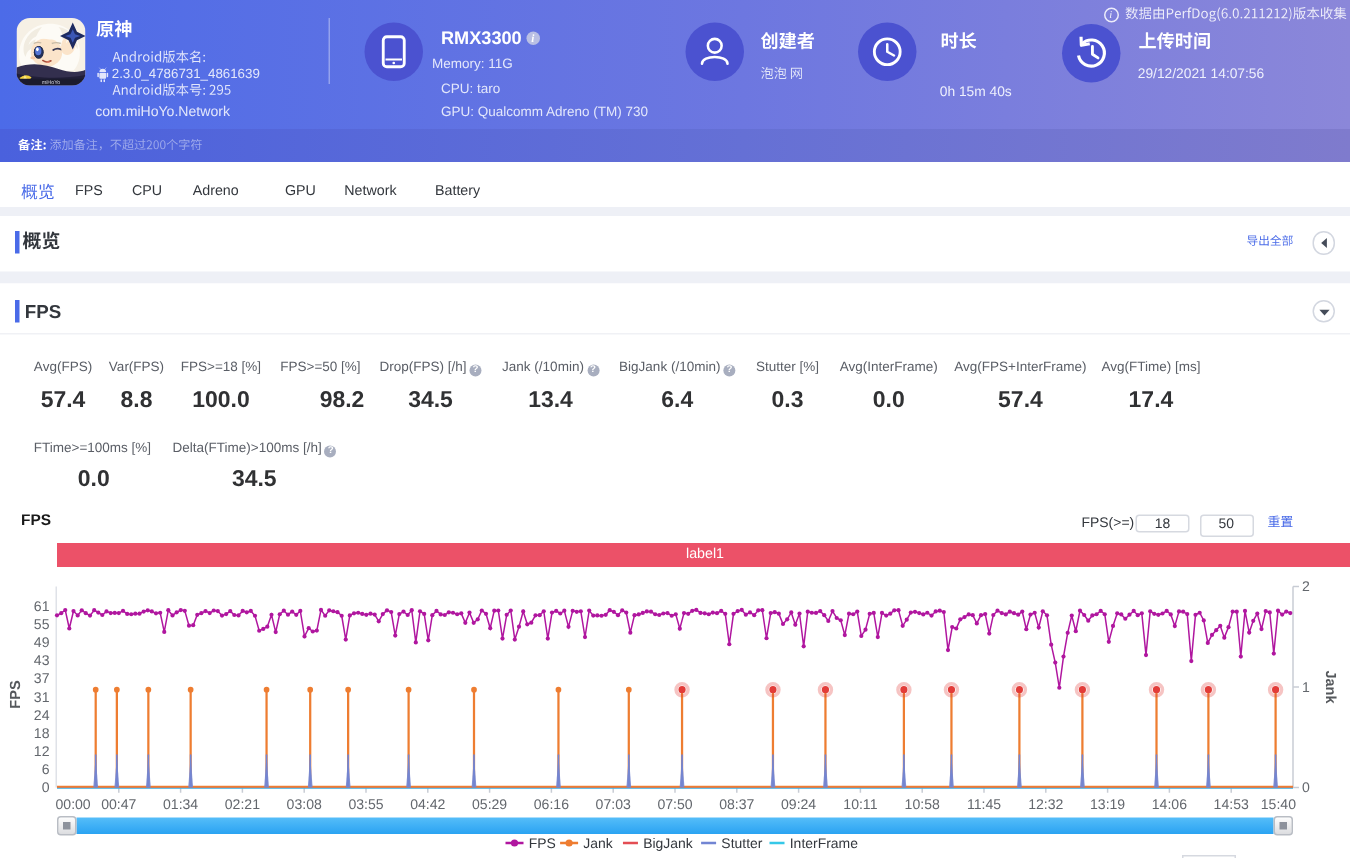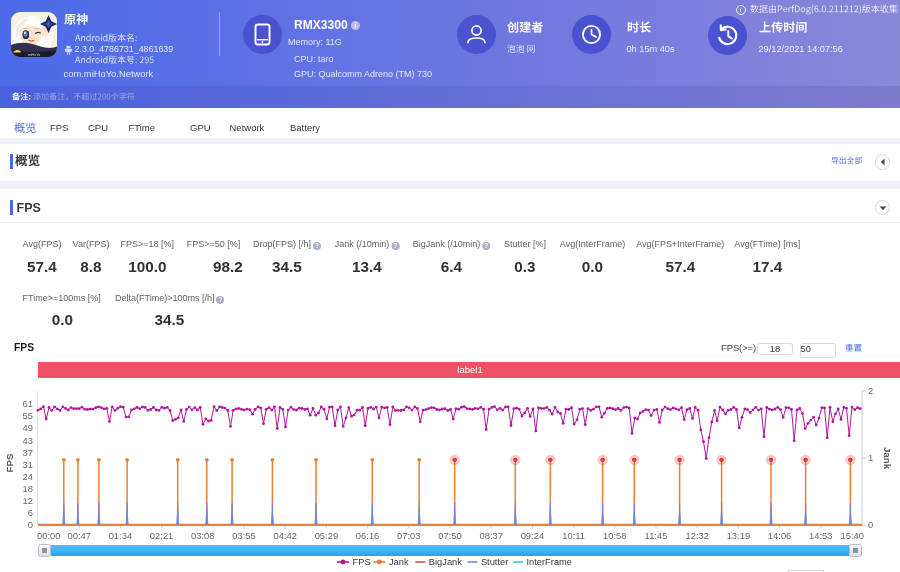--- a/index.html
+++ b/index.html
@@ -129,21 +129,21 @@
 <div style="position:absolute;left:507.3px;top:44.6px;">
     <svg width="30" height="11" style="display:block;overflow:visible">
       <path transform="translate(0,7.04)" d="M0.8 -6.8C1.3 -6.6 2.0 -6.2 2.3 -5.9L2.7 -6.4C2.4 -6.7 1.7 -7.1 1.1 -7.3ZM0.3 -4.5C0.9 -4.2 1.6 -3.8 1.9 -3.5L2.3 -4.1C1.9 -4.4 1.2 -4.7 0.7 -5.0ZM0.6 0.2 1.2 0.6C1.6 -0.2 2.2 -1.3 2.6 -2.3L2.1 -2.7C1.6 -1.7 1.0 -0.5 0.6 0.2ZM4.0 -4.1H5.7V-2.7H4.0ZM4.1 -7.4C3.8 -6.2 3.2 -5.1 2.4 -4.4C2.6 -4.3 2.9 -4.1 3.0 -4.0C3.1 -4.1 3.3 -4.3 3.4 -4.4V-0.5C3.4 0.4 3.7 0.7 4.8 0.7C5.0 0.7 6.9 0.7 7.2 0.7C8.1 0.7 8.4 0.3 8.5 -0.9C8.3 -0.9 8.0 -1.0 7.8 -1.1C7.8 -0.1 7.7 0.0 7.1 0.0C6.7 0.0 5.1 0.0 4.8 0.0C4.1 0.0 4.0 -0.0 4.0 -0.5V-2.1H6.4V-4.7H3.6C3.8 -5.0 3.9 -5.3 4.1 -5.6H7.4C7.3 -3.1 7.3 -2.3 7.1 -2.1C7.0 -2.0 7.0 -1.9 6.8 -1.9C6.7 -1.9 6.4 -2.0 6.0 -2.0C6.2 -1.8 6.2 -1.5 6.2 -1.3C6.6 -1.3 7.0 -1.3 7.2 -1.3C7.4 -1.4 7.6 -1.4 7.7 -1.6C7.9 -1.9 8.0 -3.0 8.1 -5.9C8.1 -6.0 8.1 -6.2 8.1 -6.2H4.4C4.5 -6.6 4.7 -6.9 4.8 -7.2Z M9.6 -6.8C10.1 -6.6 10.8 -6.2 11.1 -5.9L11.5 -6.4C11.2 -6.7 10.5 -7.1 9.9 -7.3ZM9.1 -4.5C9.7 -4.2 10.4 -3.8 10.7 -3.5L11.1 -4.1C10.7 -4.4 10.0 -4.7 9.5 -5.0ZM9.4 0.2 10.0 0.6C10.4 -0.2 11.0 -1.3 11.4 -2.3L10.9 -2.7C10.4 -1.7 9.8 -0.5 9.4 0.2ZM12.8 -4.1H14.5V-2.7H12.8ZM12.9 -7.4C12.6 -6.2 12.0 -5.1 11.2 -4.4C11.4 -4.3 11.7 -4.1 11.8 -4.0C11.9 -4.1 12.1 -4.3 12.2 -4.4V-0.5C12.2 0.4 12.5 0.7 13.6 0.7C13.8 0.7 15.7 0.7 16.0 0.7C16.9 0.7 17.2 0.3 17.3 -0.9C17.1 -0.9 16.8 -1.0 16.6 -1.1C16.6 -0.1 16.5 0.0 15.9 0.0C15.5 0.0 13.9 0.0 13.6 0.0C12.9 0.0 12.8 -0.0 12.8 -0.5V-2.1H15.2V-4.7H12.4C12.6 -5.0 12.7 -5.3 12.9 -5.6H16.2C16.1 -3.1 16.1 -2.3 15.9 -2.1C15.8 -2.0 15.8 -1.9 15.6 -1.9C15.5 -1.9 15.2 -2.0 14.8 -2.0C15.0 -1.8 15.0 -1.5 15.0 -1.3C15.4 -1.3 15.8 -1.3 16.0 -1.3C16.2 -1.4 16.4 -1.4 16.5 -1.6C16.7 -1.9 16.8 -3.0 16.9 -5.9C16.9 -6.0 16.9 -6.2 16.9 -6.2H13.2C13.3 -6.6 13.5 -6.9 13.6 -7.2Z M21.3 -4.7C21.7 -4.2 22.1 -3.7 22.5 -3.1C22.2 -2.2 21.7 -1.4 21.1 -0.8C21.2 -0.7 21.5 -0.5 21.6 -0.4C22.1 -1.0 22.6 -1.7 22.9 -2.5C23.2 -2.1 23.4 -1.7 23.6 -1.4L24.0 -1.8C23.8 -2.2 23.5 -2.7 23.2 -3.2C23.4 -3.9 23.6 -4.7 23.7 -5.6L23.1 -5.6C23.0 -5.0 22.9 -4.3 22.7 -3.8C22.4 -4.2 22.0 -4.7 21.7 -5.1ZM23.8 -4.7C24.2 -4.2 24.6 -3.7 25.0 -3.1C24.7 -2.1 24.2 -1.3 23.5 -0.7C23.7 -0.6 24.0 -0.4 24.1 -0.3C24.6 -0.9 25.1 -1.6 25.4 -2.5C25.7 -2.0 26.0 -1.5 26.1 -1.1L26.6 -1.5C26.4 -2.0 26.1 -2.6 25.7 -3.2C25.9 -3.9 26.1 -4.7 26.2 -5.5L25.6 -5.6C25.5 -5.0 25.4 -4.3 25.2 -3.8C24.9 -4.2 24.6 -4.7 24.3 -5.1ZM20.3 -6.9V0.7H21.0V-6.2H27.0V-0.2C27.0 -0.0 26.9 0.0 26.7 0.0C26.6 0.0 26.0 0.1 25.4 0.0C25.5 0.2 25.6 0.5 25.7 0.7C26.5 0.7 26.9 0.7 27.2 0.6C27.5 0.5 27.6 0.2 27.6 -0.2V-6.9Z" fill="#dfe3f8"></path>
     </svg>
   </div>
 <div style="position:absolute;left:626.5px;top:22.4px;">
     <svg width="26" height="16" style="display:block;overflow:visible">
       <path transform="translate(0,9.68)" d="M5.6 -5.2C6.1 -4.3 6.9 -3.1 7.3 -2.4L8.6 -3.1C8.2 -3.8 7.3 -5.0 6.8 -5.8ZM3.6 -4.7V-2.5H2.2V-4.7ZM3.6 -5.9H2.2V-8.0H3.6ZM0.8 -9.3V-0.2H2.2V-1.2H5.0V-9.3ZM9.0 -10.2V-8.0H5.4V-6.6H9.0V-0.9C9.0 -0.6 8.9 -0.5 8.7 -0.5C8.4 -0.5 7.5 -0.5 6.7 -0.6C6.9 -0.2 7.1 0.5 7.2 0.9C8.4 0.9 9.2 0.9 9.8 0.6C10.3 0.4 10.5 0.0 10.5 -0.8V-6.6H11.7V-8.0H10.5V-10.2Z M21.2 -10.1C20.2 -9.0 18.5 -8.0 16.9 -7.4C17.2 -7.1 17.8 -6.5 18.1 -6.2C19.6 -6.9 21.5 -8.1 22.7 -9.4ZM12.7 -5.7V-4.3H14.8V-1.2C14.8 -0.7 14.5 -0.4 14.2 -0.3C14.4 0.0 14.7 0.6 14.8 1.0C15.1 0.7 15.7 0.6 19.1 -0.3C19.0 -0.6 18.9 -1.2 18.9 -1.7L16.3 -1.1V-4.3H17.8C18.8 -1.8 20.3 -0.1 22.9 0.7C23.1 0.3 23.5 -0.4 23.9 -0.7C21.7 -1.3 20.2 -2.5 19.3 -4.3H23.6V-5.7H16.3V-10.2H14.8V-5.7Z" fill="#ffffff"></path>
     </svg>
   </div>
-<div style="position:absolute;left:626.5px;top:44px;">
+<div style="position:absolute;left:626.5px;top:56px;">
     <div style="font:9.2px 'Liberation Sans',sans-serif;color:#eef0fd">0h 15m 40s</div>
   </div>
 <div style="position:absolute;left:758.5px;top:22.4px;">
     <svg width="50" height="16" style="display:block;overflow:visible">
       <path transform="translate(0,9.68)" d="M4.9 -10.1V-1.0H0.5V0.5H11.6V-1.0H6.4V-5.2H10.7V-6.6H6.4V-10.1Z M15.0 -10.2C14.4 -8.5 13.3 -6.8 12.2 -5.7C12.5 -5.3 12.9 -4.5 13.0 -4.2C13.3 -4.4 13.5 -4.7 13.8 -5.1V1.1H15.2V-7.3C15.7 -8.1 16.1 -9.0 16.4 -9.8ZM17.5 -1.4C18.7 -0.7 20.2 0.4 20.9 1.1L21.9 0.0C21.6 -0.3 21.2 -0.6 20.7 -0.9C21.7 -1.9 22.7 -2.9 23.4 -3.8L22.4 -4.4L22.2 -4.4H18.7L19.0 -5.4H23.8V-6.7H19.4L19.6 -7.7H23.1V-9.0H20.0L20.2 -10.0L18.7 -10.2L18.5 -9.0H16.3V-7.7H18.1L17.9 -6.7H15.6V-5.4H17.5C17.3 -4.5 17.0 -3.7 16.8 -3.0H20.9C20.5 -2.6 20.0 -2.1 19.6 -1.7C19.2 -1.9 18.9 -2.1 18.5 -2.3Z M29.8 -5.2C30.3 -4.3 31.1 -3.1 31.5 -2.4L32.8 -3.1C32.4 -3.8 31.5 -5.0 31.0 -5.8ZM27.8 -4.7V-2.5H26.4V-4.7ZM27.8 -5.9H26.4V-8.0H27.8ZM25.0 -9.3V-0.2H26.4V-1.2H29.2V-9.3ZM33.2 -10.2V-8.0H29.6V-6.6H33.2V-0.9C33.2 -0.6 33.1 -0.5 32.9 -0.5C32.6 -0.5 31.7 -0.5 30.9 -0.6C31.1 -0.2 31.3 0.5 31.4 0.9C32.6 0.9 33.4 0.9 34.0 0.6C34.5 0.4 34.7 0.0 34.7 -0.8V-6.6H35.9V-8.0H34.7V-10.2Z M37.2 -7.4V1.1H38.7V-7.4ZM37.3 -9.5C37.9 -8.9 38.5 -8.1 38.8 -7.6L40.0 -8.4C39.7 -8.9 39.0 -9.7 38.5 -10.2ZM41.2 -3.4H43.5V-2.3H41.2ZM41.2 -5.7H43.5V-4.6H41.2ZM39.9 -6.9V-1.1H44.9V-6.9ZM40.4 -9.7V-8.3H46.1V-0.5C46.1 -0.3 46.1 -0.3 45.9 -0.3C45.8 -0.3 45.4 -0.3 45.0 -0.3C45.1 0.1 45.3 0.6 45.4 1.0C46.1 1.0 46.7 1.0 47.1 0.8C47.5 0.5 47.6 0.2 47.6 -0.5V-9.7Z" fill="#ffffff"></path>
     </svg>
   </div>
 <div style="position:absolute;left:758.5px;top:44.2px;">
     <div style="font:9.2px 'Liberation Sans',sans-serif;color:#eef0fd">29/12/2021 14:07:56</div>
   </div>
@@ -172,21 +172,21 @@
       <path transform="translate(0,9.00)" d="M7.0 -4.0C7.1 -4.1 7.4 -4.2 7.8 -4.2H8.4C8.0 -2.6 7.3 -0.9 5.8 0.5C6.1 0.6 6.3 0.8 6.5 0.9C7.5 -0.1 8.2 -1.4 8.6 -2.6V-0.2C8.6 0.3 8.7 0.5 8.8 0.6C9.0 0.7 9.2 0.8 9.4 0.8C9.5 0.8 9.7 0.8 9.9 0.8C10.1 0.8 10.3 0.7 10.4 0.7C10.5 0.6 10.6 0.4 10.7 0.2C10.7 -0.0 10.7 -0.7 10.8 -1.2C10.6 -1.3 10.4 -1.4 10.2 -1.5C10.2 -0.9 10.2 -0.4 10.2 -0.2C10.2 -0.1 10.1 -0.0 10.1 0.0C10.0 0.1 9.9 0.1 9.8 0.1C9.8 0.1 9.6 0.1 9.6 0.1C9.5 0.1 9.4 0.1 9.3 0.0C9.3 -0.0 9.3 -0.1 9.3 -0.2V-3.6H8.9L9.1 -4.2H10.7V-4.9H9.2C9.4 -6.1 9.4 -7.2 9.4 -8.1H10.5V-8.8H7.0V-8.1H8.8C8.8 -7.2 8.7 -6.1 8.5 -4.9H7.7C7.8 -5.7 8.0 -6.9 8.1 -7.4H7.4C7.4 -6.9 7.1 -5.3 7.0 -5.0C7.0 -4.8 6.9 -4.7 6.7 -4.7C6.8 -4.6 7.0 -4.2 7.0 -4.0ZM5.9 -6.2V-4.8H4.5V-6.2ZM5.9 -6.8H4.5V-8.1H5.9ZM3.8 -0.1C3.9 -0.3 4.2 -0.5 6.0 -1.6C6.1 -1.3 6.2 -1.1 6.3 -0.9L6.9 -1.2C6.7 -1.8 6.3 -2.7 5.9 -3.5L5.3 -3.2C5.5 -2.9 5.7 -2.5 5.8 -2.2L4.5 -1.5V-4.1H6.5V-8.8H3.8V-1.7C3.8 -1.2 3.5 -0.8 3.4 -0.7C3.5 -0.5 3.7 -0.2 3.8 -0.1ZM1.8 -9.4V-7.1H0.6V-6.3H1.8C1.5 -4.7 0.9 -2.9 0.3 -1.9C0.5 -1.8 0.7 -1.4 0.8 -1.2C1.1 -1.8 1.5 -2.8 1.8 -3.8V0.9H2.5V-4.7C2.8 -4.2 3.0 -3.6 3.2 -3.3L3.7 -4.0C3.5 -4.3 2.8 -5.5 2.5 -5.8V-6.3H3.5V-7.1H2.5V-9.4Z M18.5 -7.0C19.1 -6.5 19.7 -5.7 20.0 -5.2L20.7 -5.6C20.5 -6.1 19.8 -6.8 19.2 -7.3ZM12.5 -8.8V-5.6H13.4V-8.8ZM14.9 -9.3V-5.3H15.7V-9.3ZM17.2 -2.1V-0.3C17.2 0.5 17.5 0.7 18.6 0.7C18.8 0.7 20.3 0.7 20.6 0.7C21.5 0.7 21.7 0.4 21.8 -0.9C21.6 -0.9 21.2 -1.0 21.0 -1.1C21.0 -0.1 20.9 0.0 20.5 0.0C20.1 0.0 18.9 0.0 18.7 0.0C18.1 0.0 18.0 -0.0 18.0 -0.3V-2.1ZM16.4 -3.7V-2.8C16.4 -1.9 16.1 -0.6 12.0 0.2C12.2 0.4 12.4 0.7 12.5 0.9C16.8 -0.1 17.3 -1.6 17.3 -2.8V-3.7ZM13.5 -4.9V-1.4H14.3V-4.2H19.6V-1.4H20.5V-4.9ZM17.8 -9.5C17.5 -8.2 17.0 -6.9 16.3 -6.1C16.5 -6.0 16.9 -5.8 17.0 -5.7C17.4 -6.2 17.8 -6.8 18.1 -7.5H21.8V-8.3H18.4C18.5 -8.6 18.6 -9.0 18.7 -9.3Z" fill="#4a6be8"></path>
     </svg>
   </div>
 <div style="position:absolute;left:50.0px;top:122.3px;">
     <div style="font:9.5px 'Liberation Sans',sans-serif;color:#33373d">FPS</div>
   </div>
 <div style="position:absolute;left:88.0px;top:122.3px;">
     <div style="font:9.5px 'Liberation Sans',sans-serif;color:#33373d">CPU</div>
   </div>
 <div style="position:absolute;left:128.5px;top:122.3px;">
-    <div style="font:9.5px 'Liberation Sans',sans-serif;color:#33373d">FTime</div>
+    <div style="font:9.5px 'Liberation Sans',sans-serif;color:#33373d">Adreno</div>
   </div>
 <div style="position:absolute;left:190.0px;top:122.3px;">
     <div style="font:9.5px 'Liberation Sans',sans-serif;color:#33373d">GPU</div>
   </div>
 <div style="position:absolute;left:229.5px;top:122.3px;">
     <div style="font:9.5px 'Liberation Sans',sans-serif;color:#33373d">Network</div>
   </div>
 <div style="position:absolute;left:290.0px;top:122.3px;">
     <div style="font:9.5px 'Liberation Sans',sans-serif;color:#33373d">Battery</div>
   </div>
@@ -245,21 +245,21 @@
 <div style="position:absolute;left:62.5px;top:310.5px;transform:translateX(-50%);font:bold 15.3px 'Liberation Sans',sans-serif;color:#303133;white-space:nowrap">0.0</div>
 <div style="position:absolute;left:115px;top:293px;font:9px 'Liberation Sans',sans-serif;color:#5a5e66;white-space:nowrap">Delta(FTime)&gt;100ms [/h]<span style="display:inline-block;vertical-align:-1px;margin-left:2px;width:8px;height:8px;border-radius:50%;background:#a8aebf;color:#fff;font:bold 6.5px 'Liberation Sans',sans-serif;text-align:center;line-height:8px">?</span></div>
 <div style="position:absolute;left:169.5px;top:310.5px;transform:translateX(-50%);font:bold 15.3px 'Liberation Sans',sans-serif;color:#303133;white-space:nowrap">34.5</div>
 <div style="position:absolute;left:14.0px;top:341.5px;">
     <div style="font:bold 10.3px 'Liberation Sans',sans-serif;color:#1a1a1a">FPS</div>
   </div>
 <div style="position:absolute;left:721.0px;top:343.0px;">
     <div style="font:9.3px 'Liberation Sans',sans-serif;color:#33373d">FPS(&gt;=)</div>
   </div>
 <div style="position:absolute;top:342.7px;width:36px;height:12.2px;border:1px solid #d6d9e0;border-radius:2.5px;box-sizing:border-box;background:#fff;font:9.3px 'Liberation Sans',sans-serif;color:#33373d;text-align:center;line-height:10.5px;left:757px">18</div>
-<div style="position:absolute;top:342.7px;width:36px;height:15px;border:1px solid #d6d9e0;border-radius:2.5px;box-sizing:border-box;background:#fff;font:9.3px 'Liberation Sans',sans-serif;color:#33373d;text-align:left;line-height:10.5px;left:799.5px">50</div>
+<div style="position:absolute;top:342.7px;width:36px;height:15px;border:1px solid #d6d9e0;border-radius:2.5px;box-sizing:border-box;background:#fff;font:9.3px 'Liberation Sans',sans-serif;color:#33373d;text-align:center;line-height:10.5px;left:799.5px">50</div>
 <div style="position:absolute;left:844.5px;top:343.6px;">
     <svg width="19" height="11" style="display:block;overflow:visible">
       <path transform="translate(0,6.88)" d="M1.4 -4.6V-2.0H3.9V-1.4H1.1V-0.9H3.9V-0.1H0.4V0.4H8.2V-0.1H4.6V-0.9H7.6V-1.4H4.6V-2.0H7.3V-4.6H4.6V-5.2H8.1V-5.7H4.6V-6.4C5.6 -6.4 6.5 -6.5 7.3 -6.7L6.9 -7.2C5.6 -6.9 3.1 -6.8 1.1 -6.7C1.2 -6.6 1.3 -6.4 1.3 -6.2C2.1 -6.2 3.0 -6.3 3.9 -6.3V-5.7H0.5V-5.2H3.9V-4.6ZM2.0 -3.1H3.9V-2.4H2.0ZM4.6 -3.1H6.6V-2.4H4.6ZM2.0 -4.2H3.9V-3.5H2.0ZM4.6 -4.2H6.6V-3.5H4.6Z M14.2 -6.4H15.7V-5.7H14.2ZM12.2 -6.4H13.6V-5.7H12.2ZM10.2 -6.4H11.6V-5.7H10.2ZM10.2 -3.7V-0.1H9.1V0.4H16.7V-0.1H15.5V-3.7H12.9L13.0 -4.2H16.5V-4.7H13.1L13.2 -5.2H16.3V-6.9H9.6V-5.2H12.5L12.4 -4.7H9.2V-4.2H12.3L12.2 -3.7ZM10.9 -0.1V-0.6H14.9V-0.1ZM10.9 -2.4H14.9V-1.9H10.9ZM10.9 -2.8V-3.2H14.9V-2.8ZM10.9 -1.5H14.9V-1.0H10.9Z" fill="#4a6be8"></path>
     </svg>
   </div>
 <div style="position:absolute;left:38px;top:362px;width:864px;height:16px;background:#ec5168;font:9.5px 'Liberation Sans',sans-serif;color:#fff;text-align:center;line-height:16px">label1</div>
 <svg width="900" height="572" viewBox="0 0 900 572" style="position:absolute;left:0;top:0">
     <line x1="37.5" y1="391" x2="37.5" y2="525" stroke="#dfe2e8" stroke-width="1"></line>
     <line x1="862" y1="391" x2="862" y2="525" stroke="#c8ccd4" stroke-width="1"></line>
     <text x="33" y="528.2" font-family="Liberation Sans" font-size="9.4" fill="#63676d" text-anchor="end">0</text>

